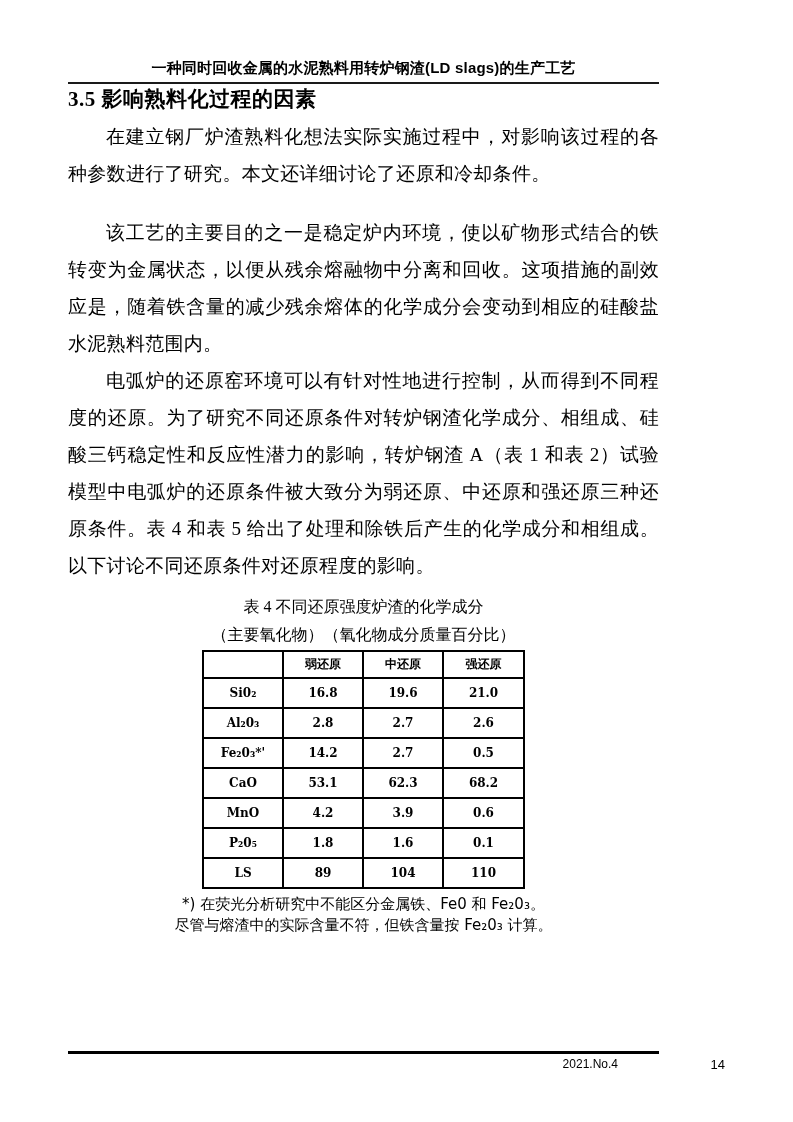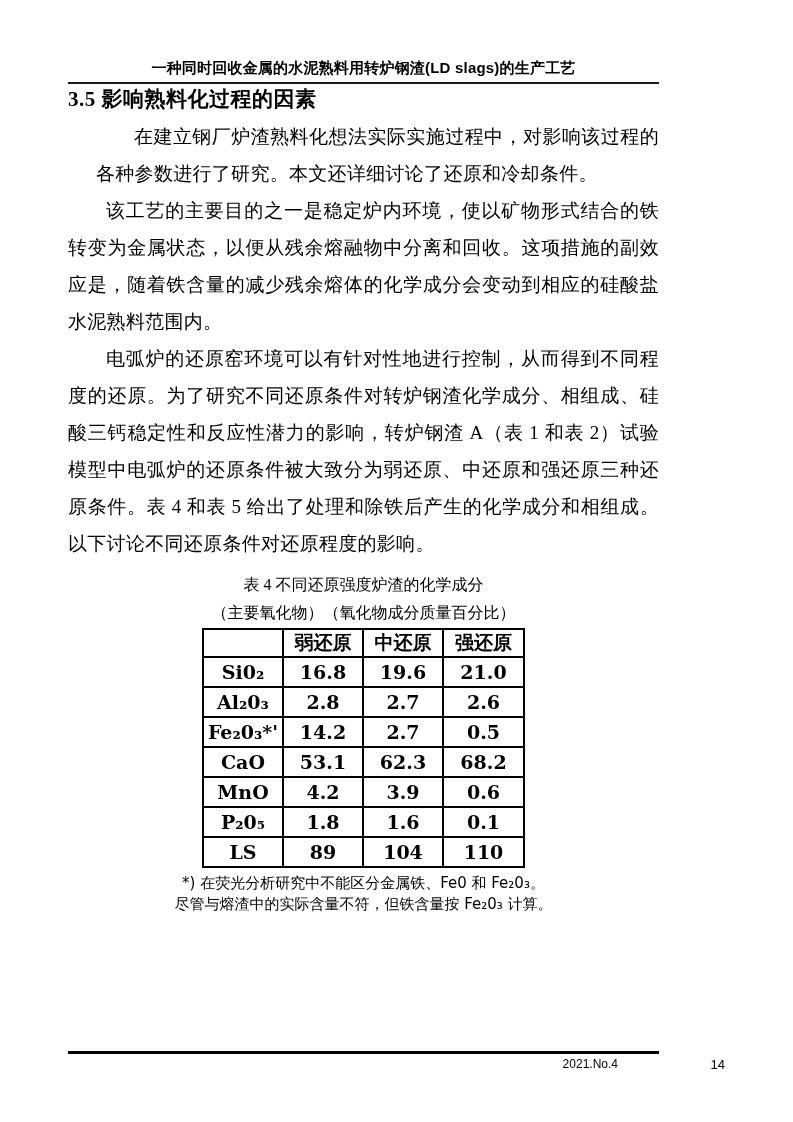--- a/index.html
+++ b/index.html
@@ -47,43 +47,43 @@
     letter-spacing: 0.5px;
   }
   p.body-par {
     margin: 0;
     font-size: 19px;
     line-height: 37px;
     text-align: justify;
     text-indent: 38px;
     letter-spacing: 0.3px;
   }
-  p.body-par.after-h1 { margin-top: 6px; margin-left: 28px; }
-  p.body-par.after-h2 { margin-top: 0; }
+  p.body-par.after-h1 { margin-top: 6px; }
+  p.body-par.after-h2 { margin-top: 22px; }
   .caption {
     text-align: center;
     font-size: 16px;
     line-height: 28px;
     margin-top: 9px;
   }
   table.comp {
     margin: 1px auto 0 auto;
     border-collapse: collapse;
     table-layout: fixed;
     width: 321px;
     font-family: "DejaVu Serif", "Liberation Serif", serif;
   }
   table.comp th, table.comp td {
     border: 2px solid #000000;
     height: 28px;
     padding: 0;
     text-align: center;
     vertical-align: middle;
     font-weight: bold;
-    font-size: 19px;
+    font-size: 12px;
   }
   table.comp thead th { height: 25px; }
   .footnote {
     margin-top: 5px;
     text-align: center;
     font-size: 15px;
     line-height: 21px;
     font-family: "DejaVu Sans", "Liberation Sans", sans-serif;
   }
   .footer-rule {

